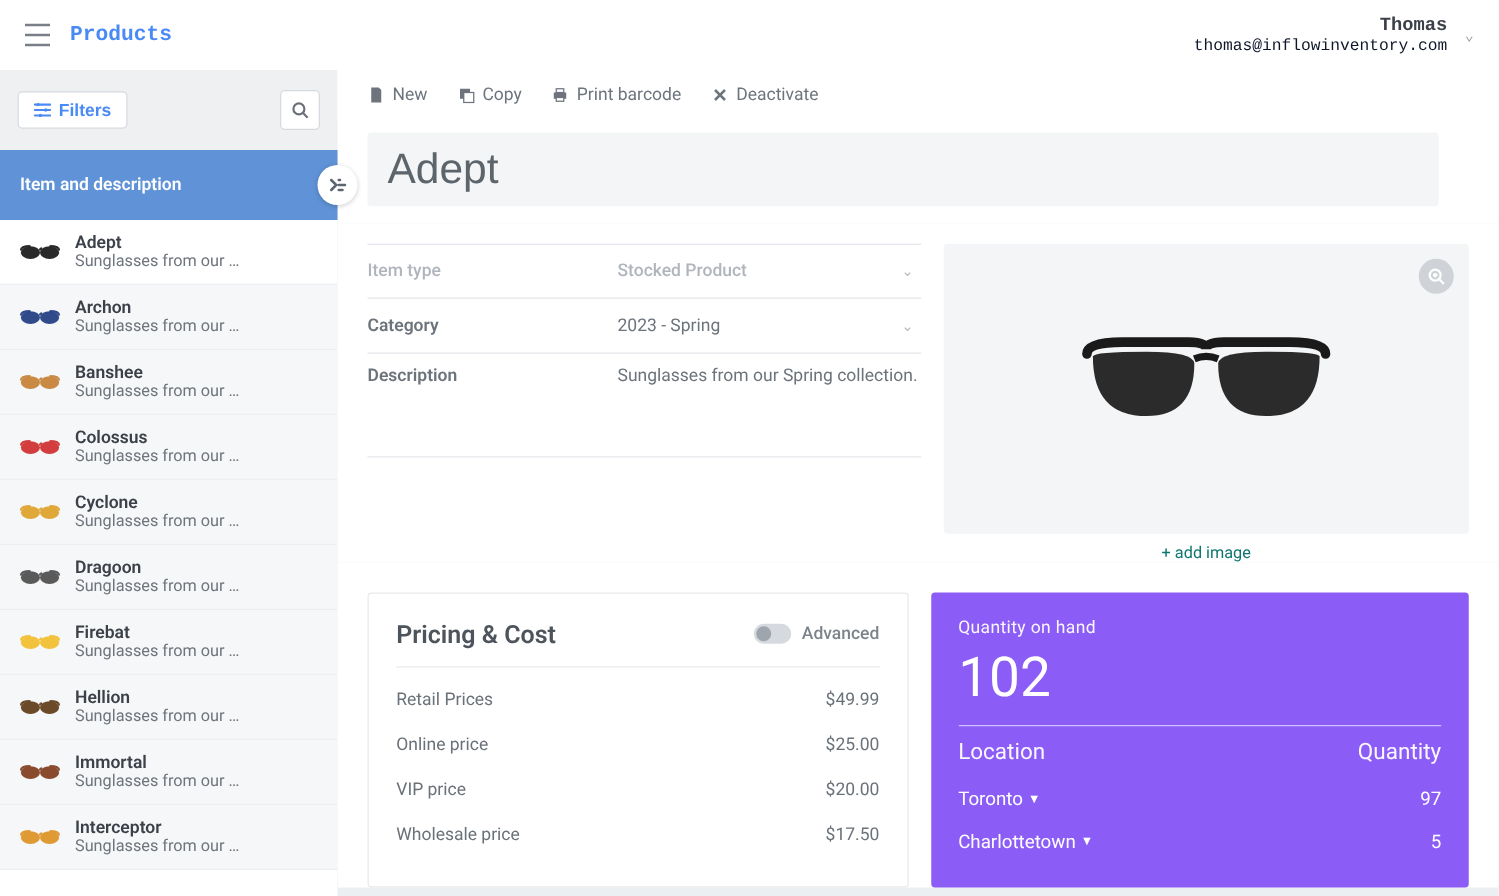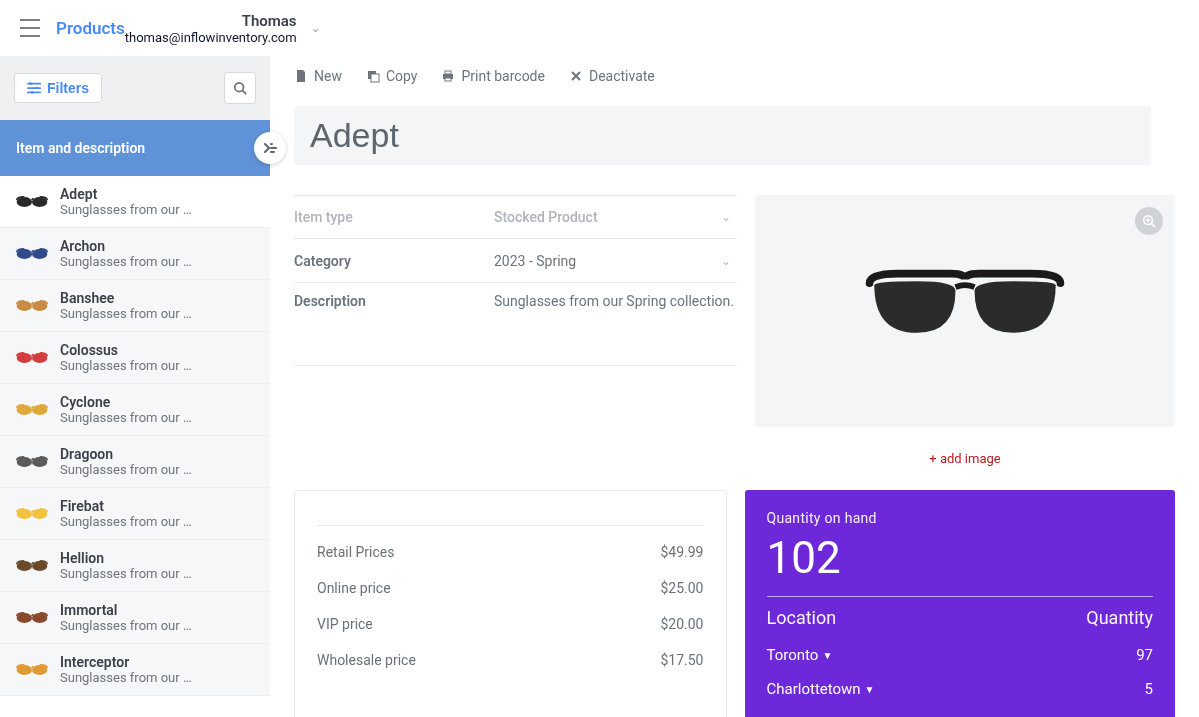--- a/index.html
+++ b/index.html
@@ -1,19 +1,19 @@
 <!DOCTYPE html>
 <html><head>
 <meta charset="utf-8">
 <style>
   * { box-sizing: border-box; margin: 0; padding: 0; }
   html, body { width: 1199px; height: 717px; font-family: -apple-system, BlinkMacSystemFont, "Segoe UI", Roboto, Arial, sans-serif; background: #fff; color: #3b4049; overflow: hidden; }
 
   
-  .header { display: flex; align-items: center; height: 56px; padding: 0 7px 0 12px; }
+  .header { display: flex; align-items: center; justify-content: space-between; height: 56px; padding: 0 20px 0 12px; font-family: Liberation Mono, monospace; }
   .header-left { display: flex; align-items: center; gap: 20px; }
   .hamburger { width: 24px; height: 18px; display: flex; flex-direction: column; justify-content: space-between; cursor: pointer; padding: 0 8px;}
   .hamburger span { display:block; height: 2px; background: #7a7f87; width: 20px; }
   .brand { color: #4a8af4; font-weight: 600; font-size: 17px; }
   .header-right { display: flex; align-items: center; gap: 8px; }
   .user-block { text-align: right; }
   .user-name { font-weight: 600; font-size: 15px; color: #3b4049; }
   .user-email { font-size: 13px; color: #0f172a; }
   .chev-down { color: #9aa0a8; font-size: 12px; margin-left: 6px; }
 
@@ -63,33 +63,33 @@
   .field-row.muted .field-label, .field-row.muted .field-value { color:#b0b5bc; font-weight:500;}
   .field-value { flex:1; font-size:14px; color:#6c737b; display:flex; align-items:center; justify-content:space-between; }
   .field-value .chev { color:#b7bcc3; font-size:12px; margin-right:6px;}
   .desc-row { align-items:flex-start; padding:10px 0 12px; }
   .desc-row textarea { flex:1; border:none; resize:none; font: inherit; color:#6c737b; font-size:14px; height:60px; outline:none; background:transparent;}
 
   .image-card { background:#f4f5f6; border-radius:3px; height: 232px; position:relative; display:flex; align-items:center; justify-content:center; }
   .zoom-btn { position:absolute; top:12px; right:12px; width:28px; height:28px; border-radius:50%; background:#cfd3d8; display:flex; align-items:center; justify-content:center; cursor:pointer;}
   .zoom-btn svg { width:14px; height:14px; stroke:#fff; fill:none; stroke-width:2;}
   .glasses-big svg { width:210px; height:90px; }
-  .add-image { text-align:center; font-size:13px; color:#b91c1c; margin-top:24px; cursor:pointer;}
+  .add-image { text-align:center; font-size:13px; color:#0f766e; margin-top:8px; cursor:pointer;}
 
   .lower { display:flex; gap:18px; padding: 24px 24px 0; background:#fff;}
   .panel { flex:1; background:#fff; border:1px solid #e6e9ec; border-radius:3px; padding:20px 22px; }
   .panel h3 { font-size:20px; font-weight:600; color:#4d545c; margin-bottom:4px; display:flex; align-items:center; justify-content:space-between;}
   .adv { display:flex; align-items:center; gap:8px; font-size:14px; font-weight:500; color:#7d838b;}
   .toggle { width:30px; height:16px; border-radius:8px; background:#d6dadf; position:relative; }
   .toggle::after { content:""; position:absolute; left:2px; top:2px; width:12px; height:12px; border-radius:50%; background:#9fa5ad;}
   .panel hr { border:none; border-top:1px solid #e7eaed; margin:14px 0 8px;}
   .price-row { display:flex; align-items:center; justify-content:space-between; padding:10px 0; font-size:14px; color:#6a7178;}
   .price-row input { width:120px; text-align:right; border:none; outline:none; font:inherit; color:#6a7178;}
 
-  .qty-panel { flex:1; background:#6d28d9; color:#fff; border-radius:3px; padding:20px 22px; }
+  .qty-panel { flex:1; background:#8b5cf6; color:#fff; border-radius:3px; padding:20px 22px; }
   .qty-panel .label { font-size:14px; opacity:.95; letter-spacing:.3px; }
   .qty-big { font-size:44px; font-weight:400; margin:6px 0 12px;}
   .qty-panel hr { border:none; border-top:1px solid rgba(255,255,255,.6); margin: 0 0 10px;}
   .loc-header { display:flex; font-size:18px; opacity:.95; margin-bottom:10px;}
   .loc-header .c1 { flex:1; }
   .loc-row { display:flex; align-items:center; font-size:15px; padding:8px 0;}
   .loc-row .c1 { flex:1; display:flex; align-items:center; gap:4px;}
   .tri { font-size:10px; }
 
 </style>
@@ -353,20 +353,27 @@
                 <path d="M100 22 Q110 18 120 22" fill="none" stroke="#1a1a1a" stroke-width="6"></path>
               </svg>
             </div>
           </div>
           <div class="add-image">+ add image</div>
         </div>
       </div>
 
       <div class="lower">
         <div class="panel">
+          <h3>
+            <span>Pricing &amp; Cost</span>
+            <span class="adv">
+              <span class="toggle"></span>
+              <span>Advanced</span>
+            </span>
+          </h3>
           <hr>
           <div id="price-rows">
               <div class="price-row">
     <span>Retail Prices</span>
     <input value="$49.99" style="">
               </div>
               <div class="price-row">
     <span>Online price</span>
     <input value="$25.00" style="">
               </div>

